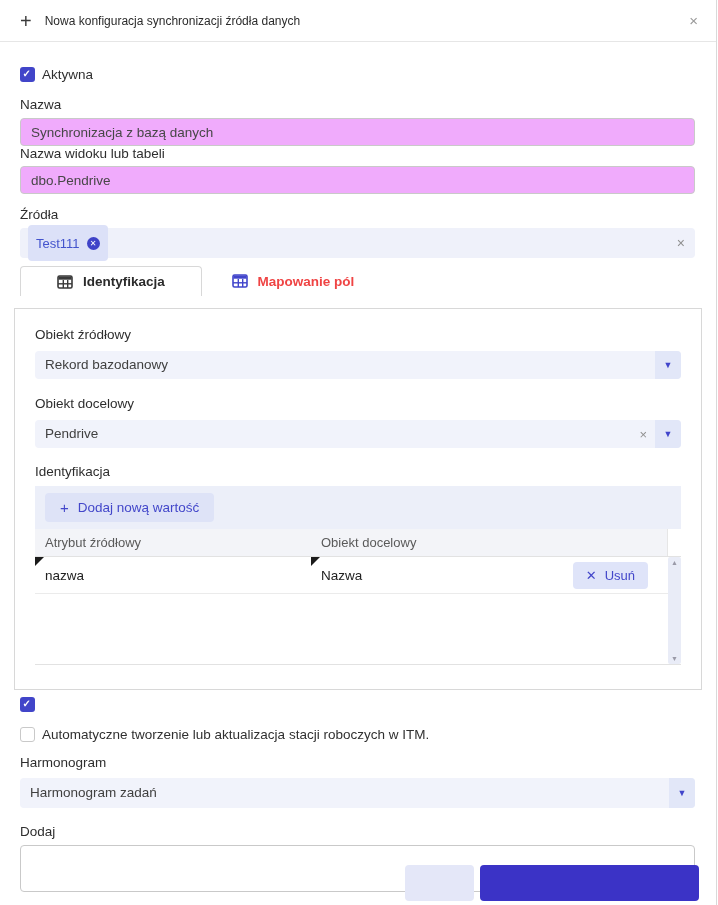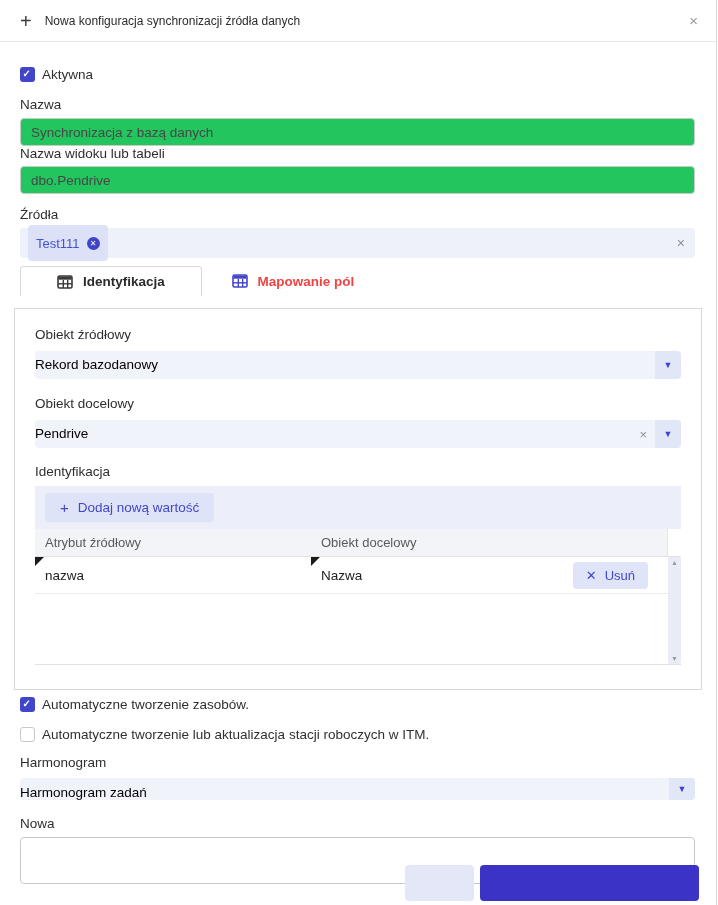--- a/index.html
+++ b/index.html
@@ -21,43 +21,43 @@
   .body { padding: 0 21px 0 20px; }
   
   .cbrow { display:flex; align-items:center; gap:7px; }
   .cb { width:15px; height:15px; border-radius:3px; flex:0 0 auto; position:relative; }
   .cb.on { background:#4145c9; }
   .cb.on::after { content:"✓"; position:absolute; left:2.5px; top:0.5px; color:#fff; font-size:10px; font-weight:bold; }
   .cb.off { background:#fff; border:1px solid #c9c9c9; }
   .cb-label { font-size: 13.5px; color:#303030; }
   .field-label { display:block; font-size:13.5px; color:#2e2e2e; }
   .tinput { display:block; width:100%; height:28px; border:1px solid #c9c9c9; border-radius:4px;
-            padding:0 10px; font-family:"Liberation Sans",sans-serif; font-size:13.5px; color:#474747; outline:none; background:#22c55e; }
+            padding:0 10px; font-family:"Liberation Sans",sans-serif; font-size:13.5px; color:#474747; outline:none; background:#f0abfc; }
   
   .tagfield { height:30px; background:#eff1fa; border-radius:4px; display:flex; align-items:center; padding:0 10px 0 8px; }
   .chip { height:36px; background:#dce1f8; border-radius:4px; display:flex; align-items:center; gap:7px; padding:0 8px; }
   .chip-label { font-size:13px; color:#4353cd; }
   .chip-x { width:13px; height:13px; border-radius:50%; background:#3f43c8; color:#fff; font-size:8px; line-height:13px; text-align:center; cursor:pointer; }
   .tag-clear { margin-left:auto; color:#8f8f8f; font-size:14px; cursor:pointer; }
   
   .tabs { display:flex; margin-top:8px; position:relative; z-index:2; }
   .tab { width:182px; height:30px; display:flex; align-items:center; justify-content:center; gap:10px;
          font-size:13.5px; font-weight:bold; cursor:pointer; }
   .tab.active { background:#fff; border:1px solid #d8d8d8; border-bottom:none; border-radius:4px 4px 0 0; margin-bottom:-1px; color:#2b2b2b; }
   .tab.inactive { color:#ef4444; }
   .tab svg { display:block; }
   
   .panel { border:1px solid #d8d8d8; padding:18px 20px 24px 20px; position:relative; z-index:1; }
   .select { height:28px; background:#f1f3fb; border-radius:4px; position:relative; }
-  .select .val { line-height:28px; font-size:13.5px; color:#000000; }
+  .select .val { line-height:28px; padding-left:10px; font-size:13.5px; color:#404040; }
   .select .arrowbox { position:absolute; right:0; top:0; bottom:0; width:26px; background:#e2e7f8;
                       border-radius:0 4px 4px 0; display:flex; align-items:center; justify-content:center;
                       color:#4145cb; font-size:9px; cursor:pointer; }
   .select .selclear { position:absolute; right:34px; top:0; bottom:0; display:flex; align-items:center; color:#909090; font-size:13px; cursor:pointer; }
-  .select.h30 { height:22px; } .select.h30 .val { line-height:30px; }
+  .select.h30 { height:30px; } .select.h30 .val { line-height:30px; }
   
   .grid { margin-top:7px; }
   .grid-toolbar { background:#eceff9; padding:7px 10px; }
   .add-btn { display:inline-flex; align-items:center; gap:9px; background:#dee3f7; border-radius:4px;
              padding:7px 15px; color:#4347ca; font-size:13.5px; cursor:pointer; }
   .add-btn .p { font-size:15px; line-height:12px; }
   .grid-head { display:flex; background:#f3f4f8; border-bottom:1px solid #e2e2e2; height:28px; align-items:center; }
   .gh1 { width:276px; padding-left:10px; font-size:13px; color:#5a5a5a; }
   .gh2 { flex:1; padding-left:10px; font-size:13px; color:#5a5a5a; }
   .gh-sp { width:14px; align-self:stretch; background:#fff; border-left:1px solid #e6e6e6; }
@@ -179,34 +179,33 @@
           <div class="vscroll">
             <span>▲</span>
             <span>▼</span>
           </div>
         </div>
       </div>
     </div>
 
     <div class="cbrow" style="margin-top:7px">
       <span class="cb on"></span>
-      <span class="cb-label">Automatyczne tworzenie zasobów.</span>
     </div>
     <div class="cbrow" style="margin-top:15px">
       <span class="cb off"></span>
       <span class="cb-label">Automatyczne tworzenie lub aktualizacja stacji roboczych w ITM.</span>
     </div>
 
     <label class="field-label" style="margin-top:13px">Harmonogram</label>
     <div class="select h30" style="margin-top:8px">
       <div class="val">Harmonogram zadań</div>
       <div class="arrowbox">▼</div>
     </div>
 
-    <label class="field-label" style="margin-top:16px">Nowa</label>
+    <label class="field-label" style="margin-top:16px">Dodaj</label>
     <textarea class="opis" style="margin-top: 6px;"></textarea>
   </div>
 
   <div class="footer">
     <button class="btn-secondary"></button>
     <button class="btn-primary"></button>
   </div>
 </div>
 
 </body></html>

